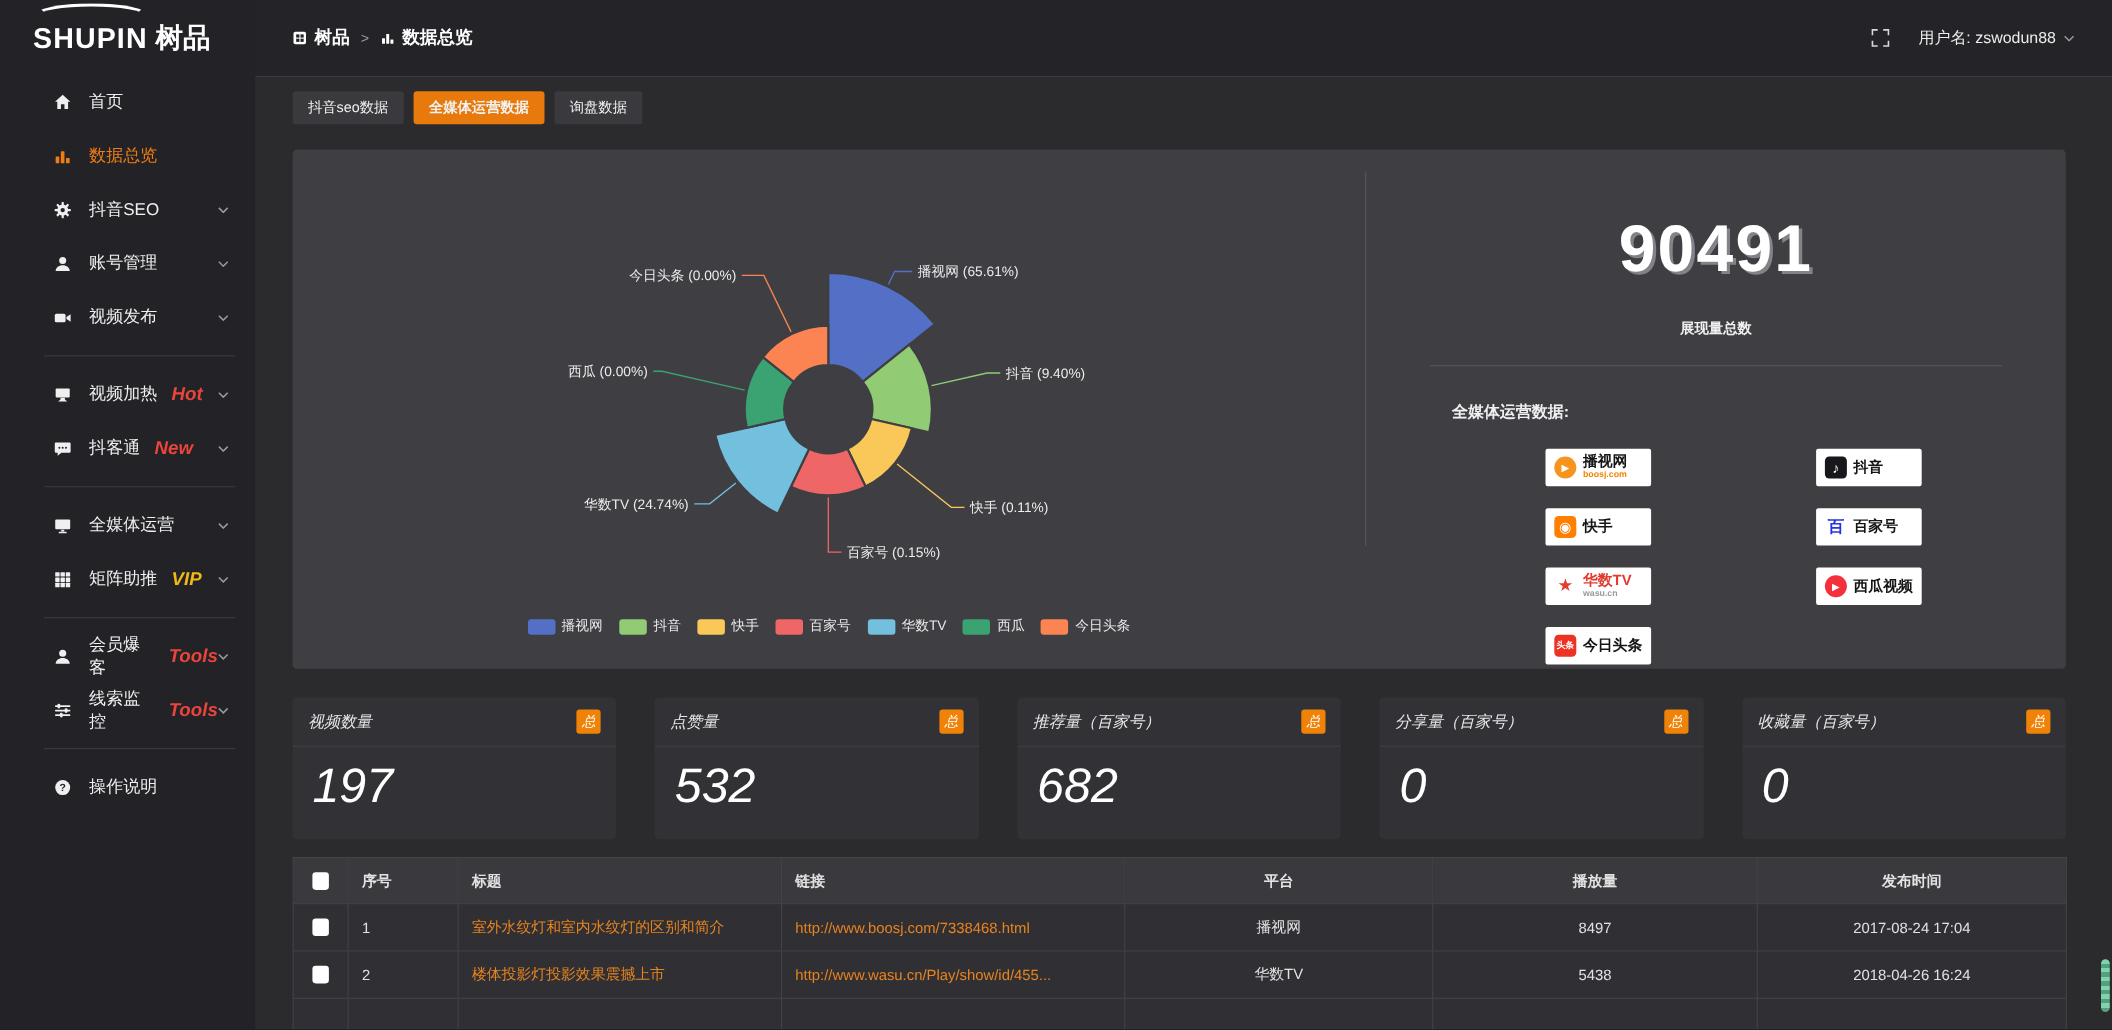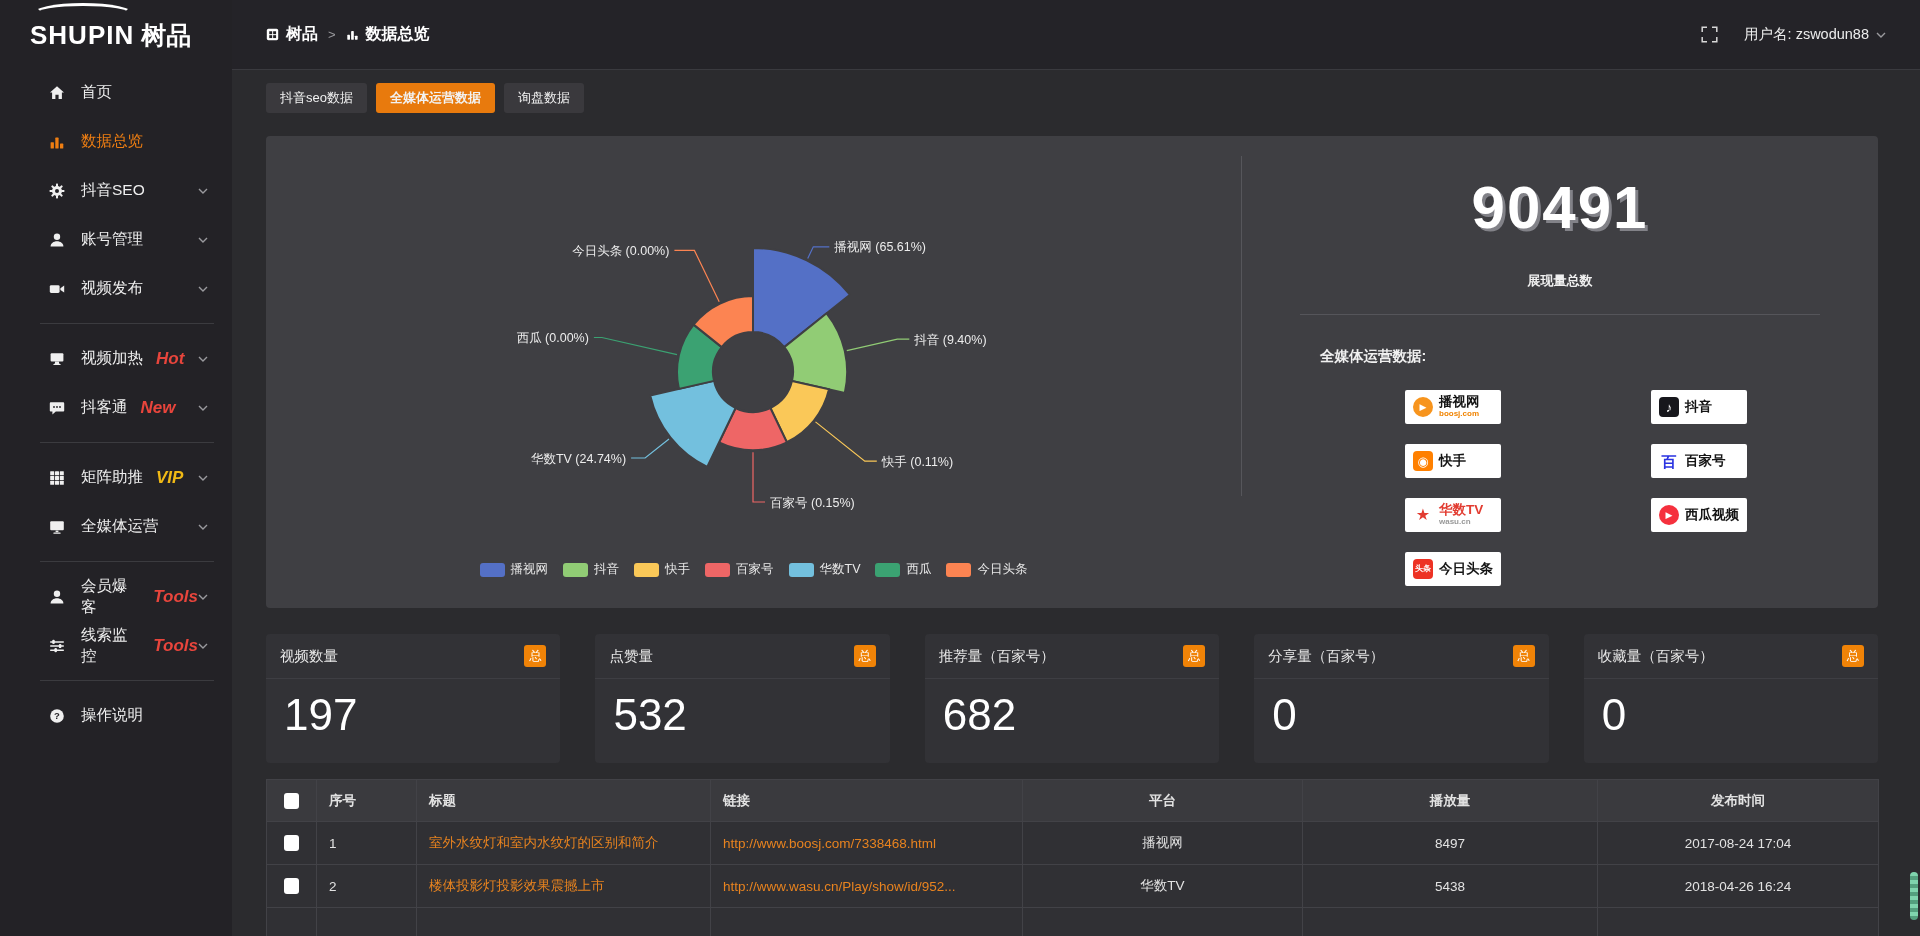--- a/index.html
+++ b/index.html
@@ -36,32 +36,32 @@
   .tabs{display:flex;gap:9px;}
   .tab{height:30px;padding:0 14px;background:#3a393d;color:#f2f2f2;font-size:13px;display:flex;align-items:center;border-radius:3px;cursor:pointer;}
   .tab.active{background:#e87a0d;font-weight:bold;}
   
   .panel{margin-top:23px;height:472px;background:#3f3f43;border-radius:4px;display:flex;overflow:hidden;}
   .chart-zone{position:relative;width:975px;flex:none;}
   .legend{position:absolute;left:0;right:0;bottom:30px;display:flex;justify-content:center;align-items:center;gap:15px;}
   .lg-item{display:flex;align-items:center;gap:6px;font-size:12.5px;color:#e8e8e8;cursor:pointer;}
   .lg-sw{width:25px;height:14px;border-radius:3px;}
   .vsep{width:1px;background:#56565b;margin:20px 0 112px;}
-  .stats-zone{flex:1;display:flex;flex-direction:column;align-items:center;padding-top:42px;min-width:0;}
+  .stats-zone{flex:1;display:flex;flex-direction:column;align-items:center;padding-top:60px;min-width:0;}
   .big-num{font-size:60px;font-weight:bold;color:#fff;letter-spacing:2px;text-shadow:3px 3px 0 rgba(138,138,144,.9);line-height:1;}
   .big-cap{margin-top:34px;font-size:13px;font-weight:bold;color:#f0f0f0;}
   .hsep{width:520px;height:1px;background:#55555a;margin-top:24px;}
   .plat-title{align-self:flex-start;margin:32px 0 0 78px;font-size:14.5px;font-weight:bold;color:#f0f0f0;}
   .plat-grid{align-self:flex-start;margin:24px 0 0 163px;display:grid;grid-template-columns:auto auto;column-gap:150px;row-gap:20px;}
   .pbadge{height:34px;min-width:92px;box-sizing:border-box;background:#fff;border-radius:2px;display:flex;align-items:center;padding:0 8px;gap:6px;}
   .pbi{width:20px;height:20px;border-radius:4px;display:flex;align-items:center;justify-content:center;color:#fff;font-size:11px;font-weight:bold;flex:none;line-height:1;}
   .pbn{display:flex;flex-direction:column;line-height:1.1;font-size:13.5px;font-weight:bold;color:#151515;white-space:nowrap;}
   .pbs{font-size:8px;font-weight:bold;}
   
-  .cards{margin-top:26px;display:flex;gap:35px;}
+  .cards{margin-top:26px;display:flex;gap:35px;font-style:italic;}
   .card{flex:1;background:#323236;border-radius:4px;overflow:hidden;}
   .card-h{display:flex;justify-content:space-between;align-items:center;padding:11px 14px;border-bottom:1px solid #3e3e43;}
   .card-t{font-size:14.5px;color:#e8e8e8;}
   .card-b{width:22px;height:22px;background:#f08307;color:#fff;border-radius:3px;font-size:12.5px;display:flex;align-items:center;justify-content:center;}
   .card-v{padding:14px 18px 26px;font-size:44px;color:#fff;line-height:1;}
   
   .tablewrap{margin-top:16px;}
   table{width:100%;border-collapse:collapse;table-layout:fixed;background:#303034;}
   th,td{border:1px solid #424247;height:42px;font-size:13.5px;color:#e2e2e2;padding:0 12px;box-sizing:border-box;overflow:hidden;white-space:nowrap;text-overflow:ellipsis;}
   th{background:#3a3a3e;font-weight:bold;}
@@ -182,48 +182,48 @@
           <span class="mchev">
             <svg width="10" height="6" viewBox="0 0 10 6">
               <polyline points="1,1 5,5 9,1" fill="none" stroke="currentColor" stroke-width="1.4"></polyline>
             </svg>
           </span>
         </div>
         <div class="mdiv"></div>
         <div class="mi">
           <span class="mic">
             <svg viewBox="0 0 16 16">
+              <rect x="1.2" y="2.2" width="13.6" height="9" rx="1"></rect>
+              <rect x="6.6" y="11.6" width="2.8" height="1.6"></rect>
+              <rect x="4.4" y="13.4" width="7.2" height="1.4" rx="0.5"></rect>
+            </svg>
+          </span>
+          <span class="mlb">全媒体运营</span>
+          <span class="mchev">
+            <svg width="10" height="6" viewBox="0 0 10 6">
+              <polyline points="1,1 5,5 9,1" fill="none" stroke="currentColor" stroke-width="1.4"></polyline>
+            </svg>
+          </span>
+        </div>
+        <div class="mi">
+          <span class="mic">
+            <svg viewBox="0 0 16 16">
               <rect x="1.2" y="1.2" width="4" height="4" rx="0.5"></rect>
               <rect x="6" y="1.2" width="4" height="4" rx="0.5"></rect>
               <rect x="10.8" y="1.2" width="4" height="4" rx="0.5"></rect>
               <rect x="1.2" y="6" width="4" height="4" rx="0.5"></rect>
               <rect x="6" y="6" width="4" height="4" rx="0.5"></rect>
               <rect x="10.8" y="6" width="4" height="4" rx="0.5"></rect>
               <rect x="1.2" y="10.8" width="4" height="4" rx="0.5"></rect>
               <rect x="6" y="10.8" width="4" height="4" rx="0.5"></rect>
               <rect x="10.8" y="10.8" width="4" height="4" rx="0.5"></rect>
             </svg>
           </span>
           <span class="mlb">矩阵助推</span>
           <span class="mbadge" style="color: rgb(240, 185, 21);">VIP</span>
-          <span class="mchev">
-            <svg width="10" height="6" viewBox="0 0 10 6">
-              <polyline points="1,1 5,5 9,1" fill="none" stroke="currentColor" stroke-width="1.4"></polyline>
-            </svg>
-          </span>
-        </div>
-        <div class="mi">
-          <span class="mic">
-            <svg viewBox="0 0 16 16">
-              <rect x="1.2" y="2.2" width="13.6" height="9" rx="1"></rect>
-              <rect x="6.6" y="11.6" width="2.8" height="1.6"></rect>
-              <rect x="4.4" y="13.4" width="7.2" height="1.4" rx="0.5"></rect>
-            </svg>
-          </span>
-          <span class="mlb">全媒体运营</span>
           <span class="mchev">
             <svg width="10" height="6" viewBox="0 0 10 6">
               <polyline points="1,1 5,5 9,1" fill="none" stroke="currentColor" stroke-width="1.4"></polyline>
             </svg>
           </span>
         </div>
         <div class="mdiv"></div>
         <div class="mi">
           <span class="mic">
             <svg viewBox="0 0 16 16">
@@ -502,21 +502,21 @@
                 <td class="al lnk">室外水纹灯和室内水纹灯的区别和简介</td>
                 <td class="al lnk">http://www.boosj.com/7338468.html</td>
                 <td class="ac">播视网</td>
                 <td class="ac">8497</td>
                 <td class="ac">2017-08-24 17:04</td>
               </tr>
               <tr>
                 <td class="ac"><span class="cb"></span></td>
                 <td class="al">2</td>
                 <td class="al lnk">楼体投影灯投影效果震撼上市</td>
-                <td class="al lnk">http://www.wasu.cn/Play/show/id/952...</td>
+                <td class="al lnk">http://www.wasu.cn/Play/show/id/455...</td>
                 <td class="ac">华数TV</td>
                 <td class="ac">5438</td>
                 <td class="ac">2018-04-26 16:24</td>
               </tr>
               <tr>
                 <td>&nbsp;</td>
                 <td>&nbsp;</td>
                 <td>&nbsp;</td>
                 <td>&nbsp;</td>
                 <td>&nbsp;</td>

